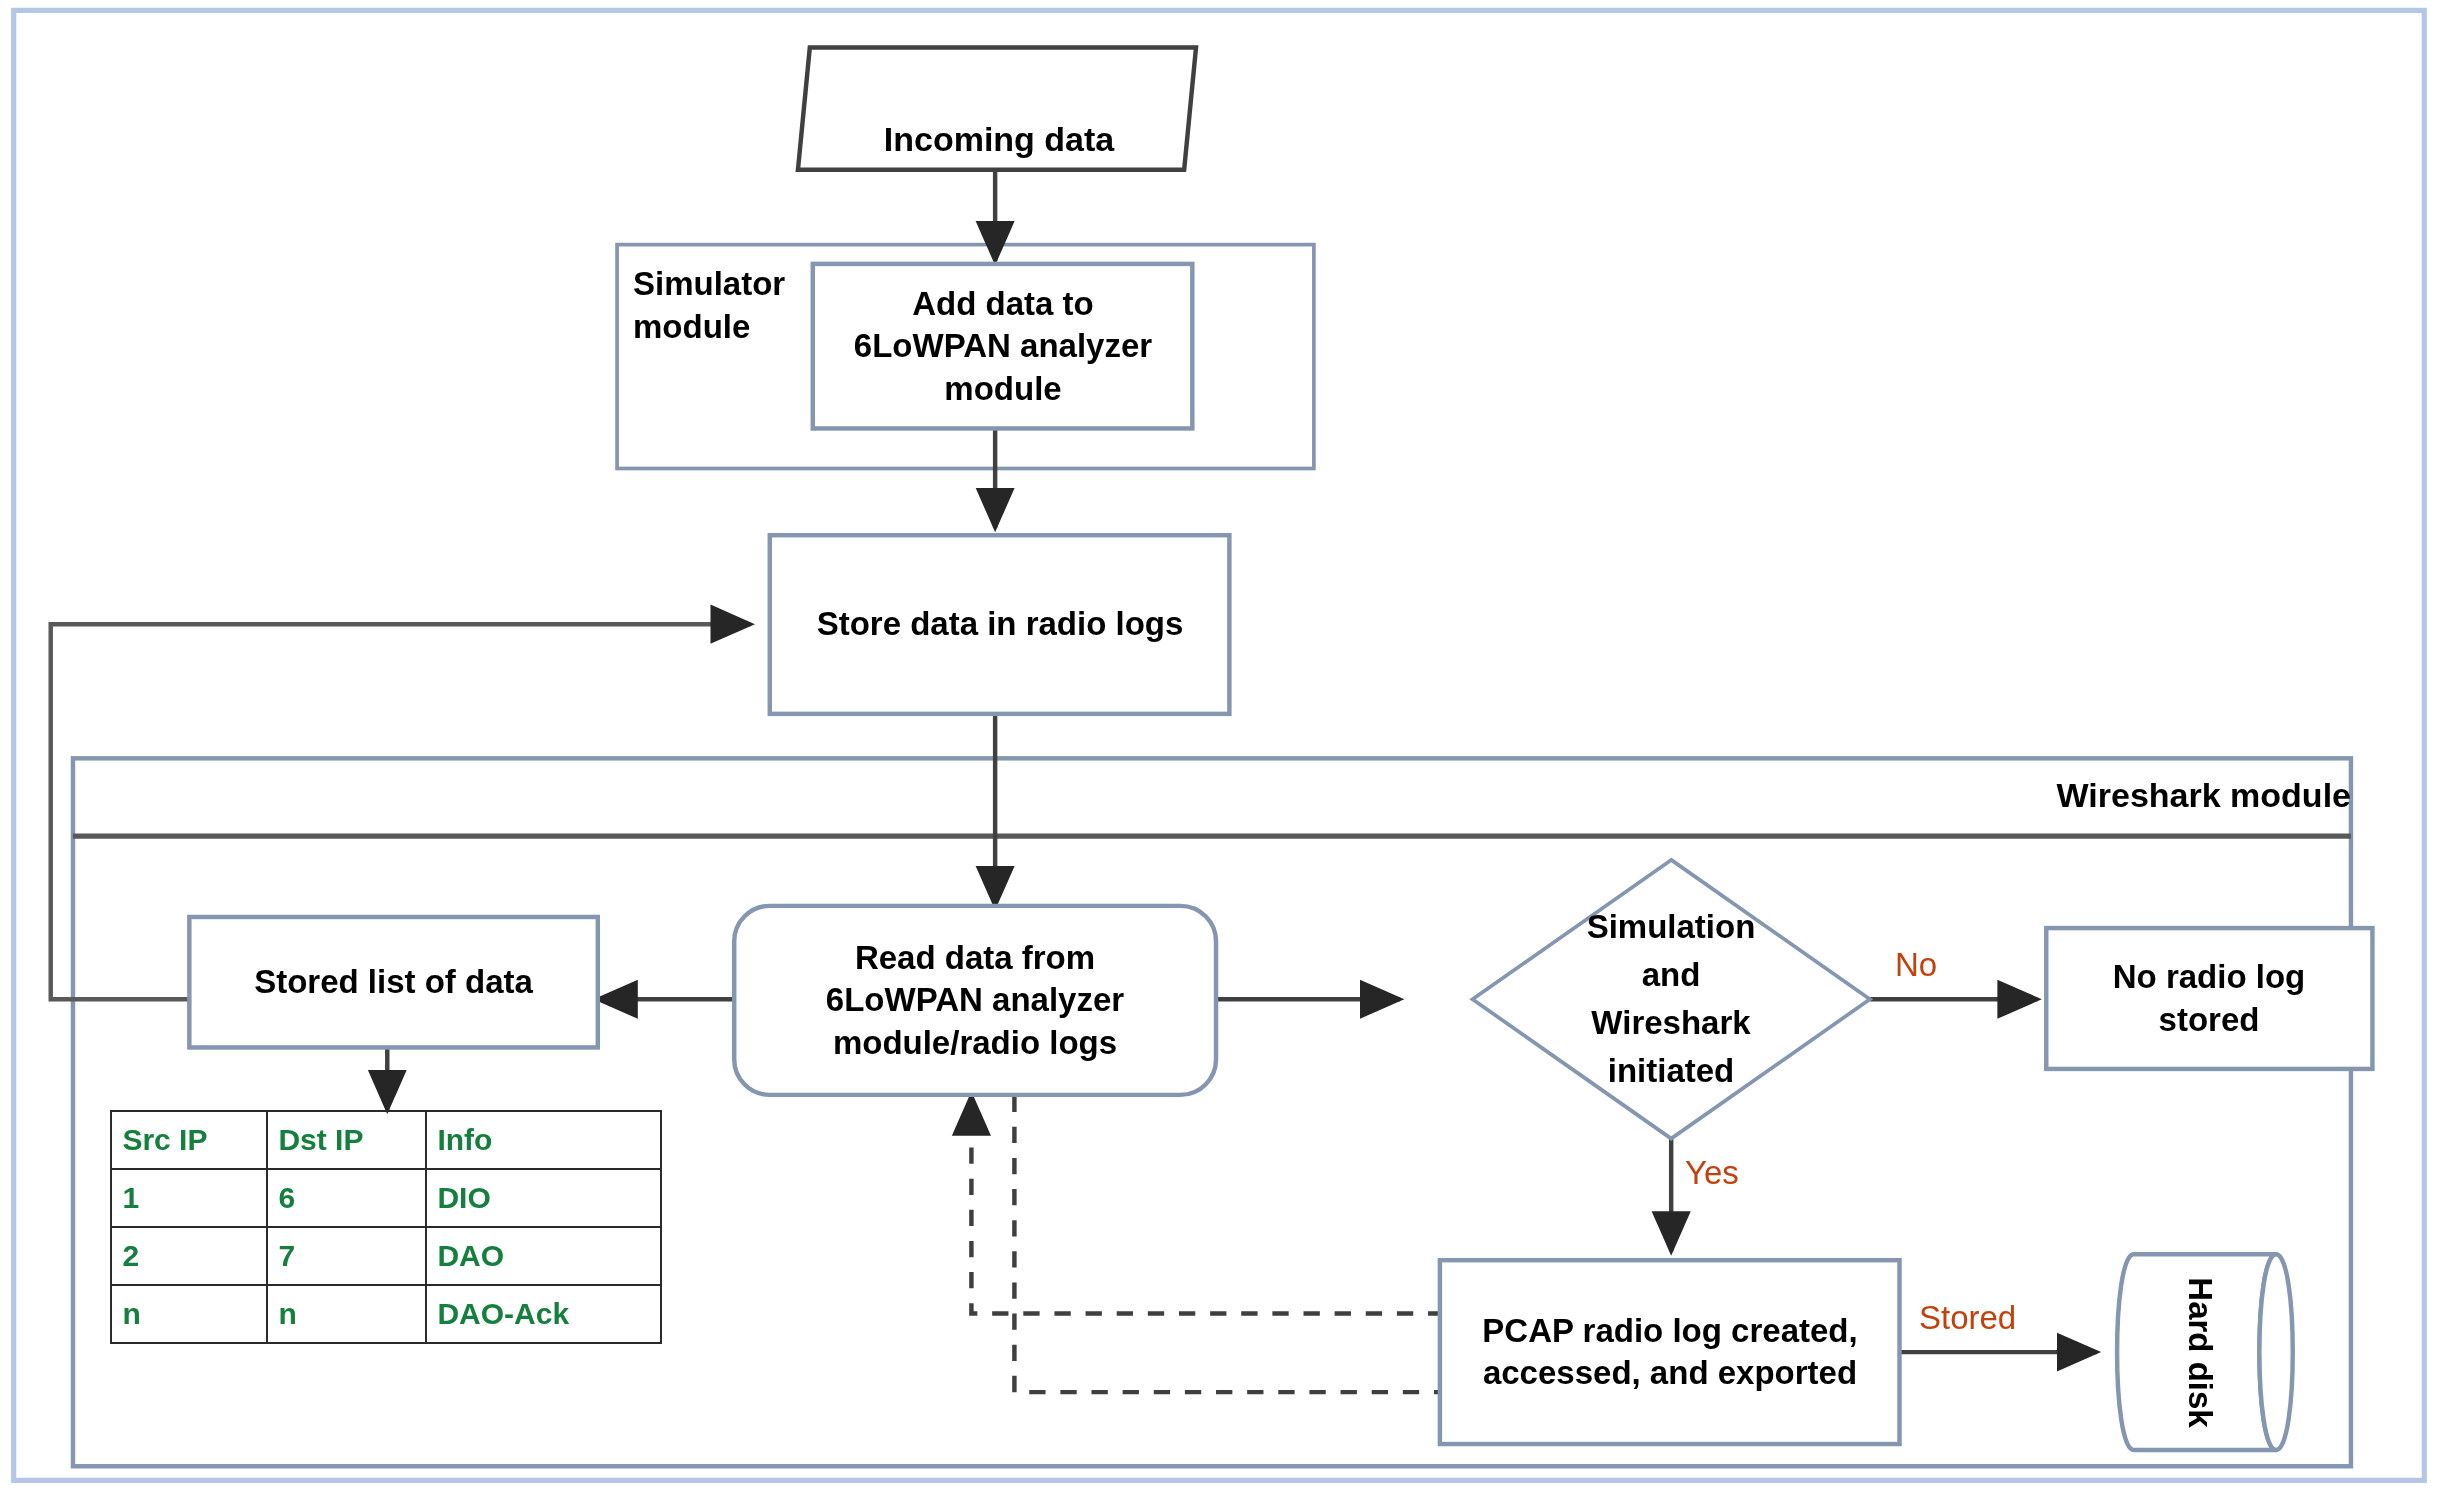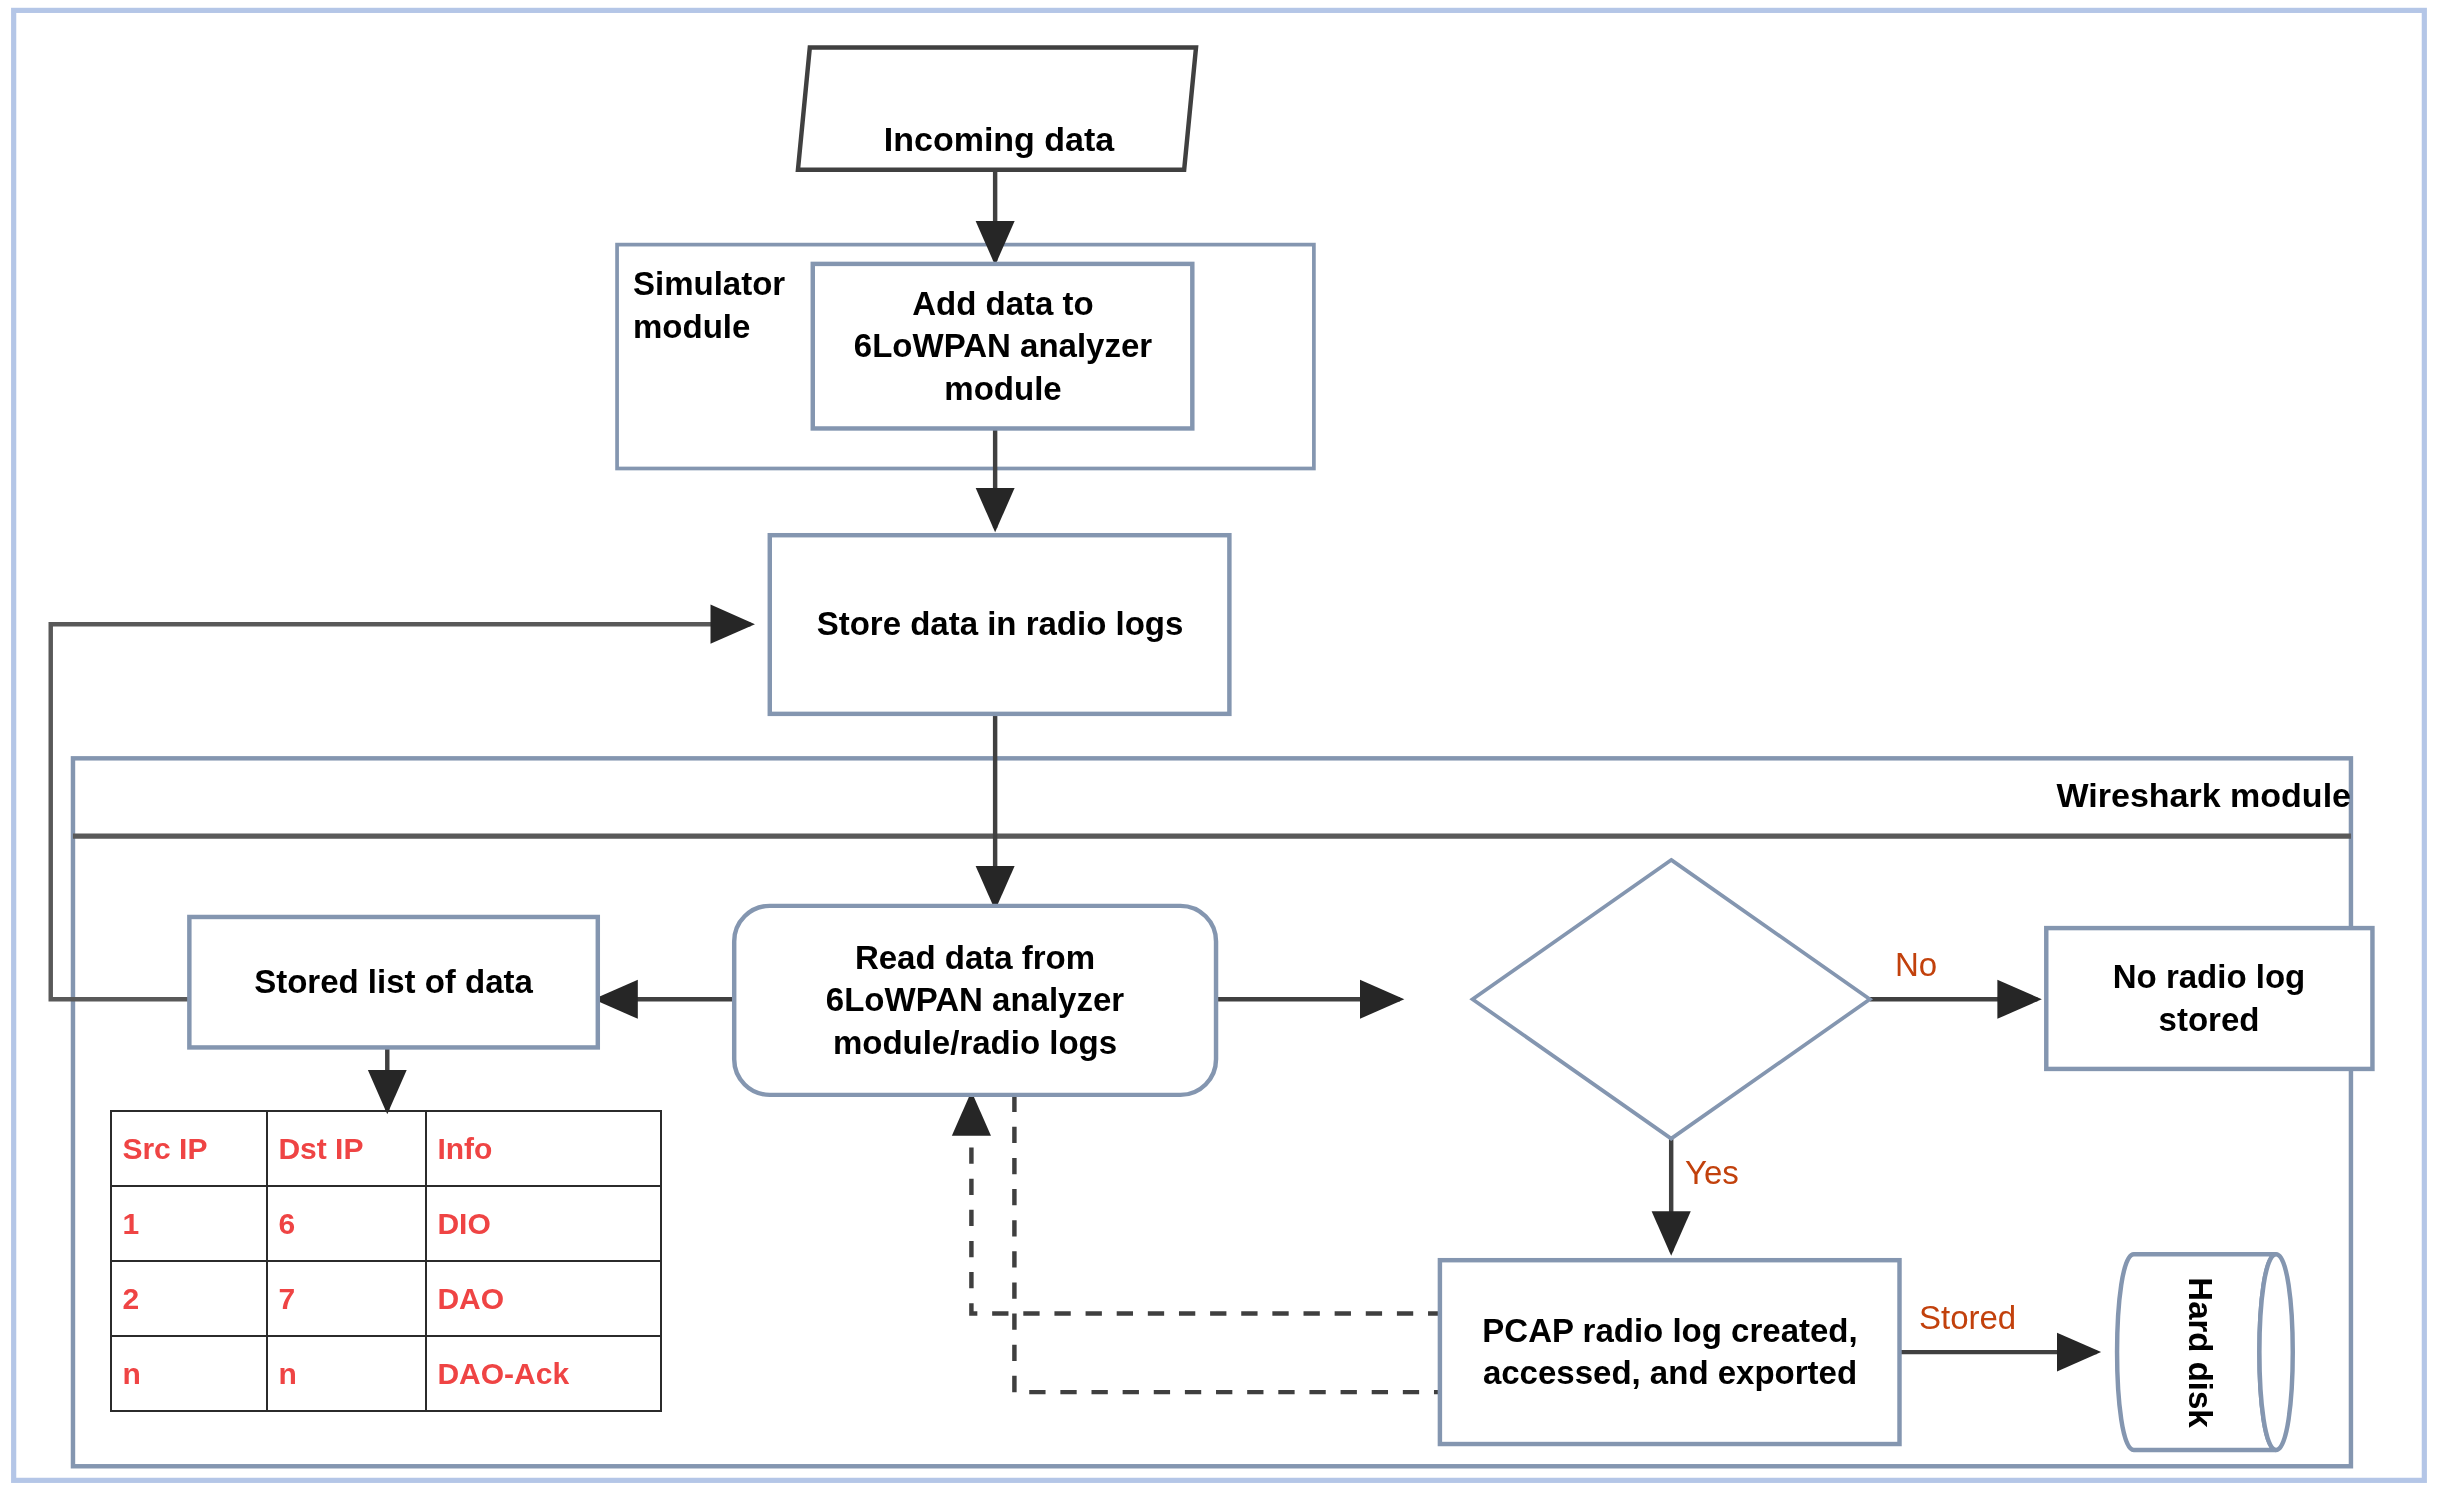--- a/index.html
+++ b/index.html
@@ -51,24 +51,24 @@
   }
   .tbl {
     position: absolute;
     border-collapse: collapse;
     table-layout: fixed;
   }
   .tbl td, .tbl th {
     border: 2.2px solid #2b2b2b;
     font-weight: bold;
     font-size: 30px;
-    color: #ef4444;
+    color: #15803d;
     text-align: left;
     padding: 3px 10.4px;
-    height: 75px;
+    height: 58px;
     box-sizing: border-box;
   }
   .tbl th { font-weight: bold; }
 </style>
 </head>
 <body>
 
 <div id="canvas">
 
   <svg class="layer" viewBox="0 0 3288 2037">
@@ -153,20 +153,24 @@
 module</div>
 
   <div class="node-label" style="left:770px; top:535px; width:460px; height:179px; font-size:33px;">Store data in radio logs</div>
 
   <div class="node-label" style="left:734px; top:906px; width:482px; height:189px; font-size:33px;text-align:center;">Read data from
 6LoWPAN analyzer
 module/radio logs</div>
 
   <div class="node-label" style="left:189px; top:917px; width:409px; height:130px; font-size:33px;">Stored list of data</div>
 
+  <div class="node-label" style="left:1508px; top:873px; width:326px; height:252px; font-size:33px; line-height:1.45;">Simulation
+and
+Wireshark
+initiated</div>
 
   <div class="node-label" style="left:1440px; top:1260px; width:460px; height:184px; font-size:33px;">PCAP radio log created,
 accessed, and exported</div>
 
   <div class="node-label" style="left:2046px; top:928px; width:326px; height:141px; font-size:33px;">No radio log
 stored</div>
 
   <div class="node-label" style="left:2104px; top:1256px; width:190px; height:193px; font-size:33px;
               transform: rotate(90deg); transform-origin: center center;">Hard disk</div>
 

